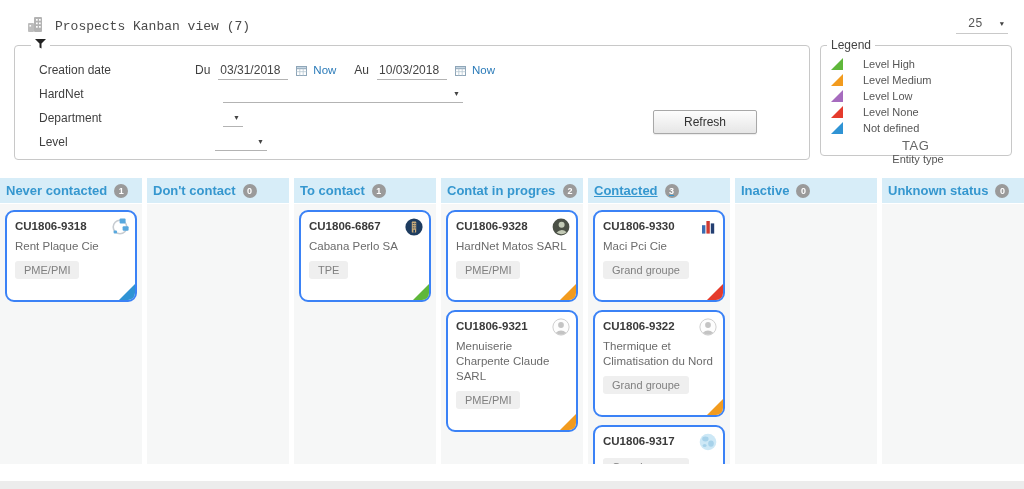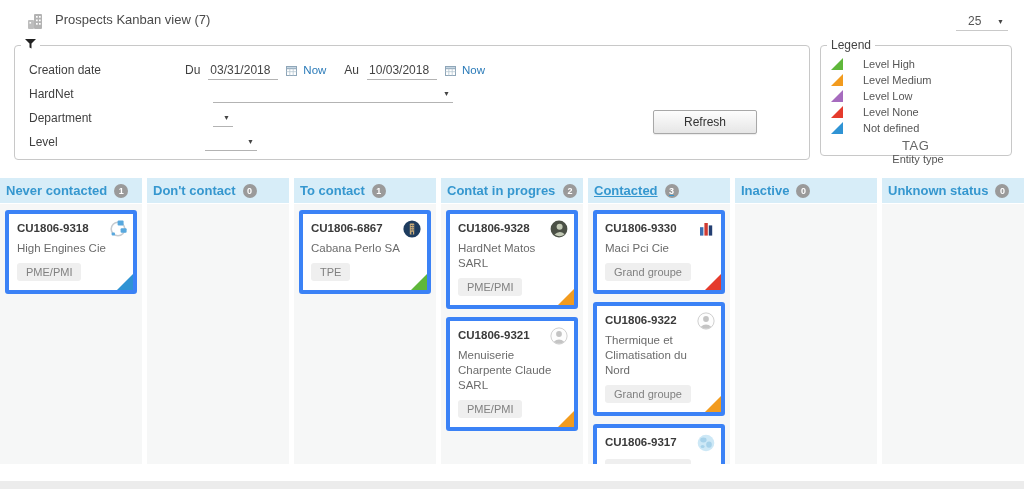--- a/index.html
+++ b/index.html
@@ -3,32 +3,32 @@
 <meta charset="utf-8">
 <style>
   * { box-sizing: border-box; }
   html,body { margin:0; padding:0; }
   body {
     width:1024px; height:489px; overflow:hidden; position:relative;
     background:#ffffff; font-family:"Liberation Sans", sans-serif;
     color:#444; font-size:12px;
   }
   
-  .topbar { height:34px; display:flex; align-items:flex-start; padding:12px 16px 0 26px; }
+  .topbar { height:34px; display:flex; align-items:flex-end; padding:12px 16px 0 26px;font-family:Liberation Mono, monospace; }
   .topbar .apptitle { font-size:13px; color:#4a4a4a; margin-left:10px; }
   .pp-select {
     margin-left:auto; width:52px; border-bottom:1px solid #c9c9c9;
     display:flex; align-items:center; justify-content:space-between;
     padding:2px 4px 2px 12px; color:#555; cursor:pointer; font-size:12px;
   }
   .caret { font-size:7px; color:#444; }
   
   .filterrow { display:flex; margin:4px 12px 0 14px; gap:10px; align-items:flex-start; }
   fieldset {
-    border:1px solid #c8c8c8; border-radius:4px; margin:0; padding:6px 0 10px 0;
+    border:1px solid #c8c8c8; border-radius:4px; margin:0; padding:6px 0 10px 10px;
     background:#fff;
   }
   fieldset legend { font-size:12px; color:#444; padding:0 4px; margin-left:6px; }
   .f-filter { flex:1; height:122px; position:relative; }
   .f-legend { width:192px; height:118px; padding:4px 0 8px 0; }
   .frow { display:flex; align-items:center; height:24px; padding:0 14px; }
   .flabel { width:156px; color:#3f3f3f; }
   .dimlabel { color:#3f3f3f; margin-right:8px; }
   .uinput {
     border:none; border-bottom:1px solid #b3b3b3; width:70px; background:transparent;
@@ -65,22 +65,22 @@
     background:#d7edf8; color:#3597cf; font-weight:bold; font-size:13px;
     height:25px; display:flex; align-items:center; padding:0 6px;
   }
   .kcount {
     background:#9a9a9a; color:#fff; font-size:9px; width:14px; height:14px;
     border-radius:50%; display:inline-flex; align-items:center; justify-content:center;
     margin-left:7px; font-weight:bold; flex:0 0 14px;
   }
   .kbody { background:#f6f7f7; flex:1; margin-top:1px; padding:6px 5px; overflow:hidden; }
   .kcard {
-    background:#fff; border:4px solid #3b82f6; border-radius:3px; position:relative;
-    padding:8px 8px 9px 8px; margin-bottom:8px; overflow:hidden; cursor:pointer;
+    background:#fff; border:2px solid #3b82f6; border-radius:9px; position:relative;
+    padding:8px 8px 21px 8px; margin-bottom:8px; overflow:hidden; cursor:pointer;
   }
   .kcard-top { display:flex; justify-content:space-between; align-items:flex-start; }
   .kref { font-weight:bold; font-size:11.5px; color:#3a3a3a; }
   .klogo { flex:0 0 18px; height:18px; margin:-2px -2px 0 0; }
   .kname { font-size:11.5px; color:#6b6b6b; margin-top:3px; line-height:1.3; }
   .ktag {
     display:inline-block; background:#efefef; border-radius:3px; padding:3px 9px;
     font-size:11px; color:#808080; margin-top:7px;
   }
   .kcorner { position:absolute; right:0; bottom:0; width:0; height:0;
@@ -216,21 +216,21 @@
         <div class="kcard">
           <div class="kcard-top">
             <span class="kref">CU1806-9318</span>
             <span class="klogo"><svg width="18" height="18" viewBox="0 0 18 18">
                 <circle cx="9" cy="9" r="6.8" fill="none" stroke="#c7ccd1" stroke-width="1.6"></circle>
                 <rect x="8.6" y="0.6" width="6" height="5" rx="1" fill="#58a8de"></rect>
                 <rect x="11.6" y="8.2" width="6" height="4.6" rx="1" fill="#58a8de"></rect>
                 <rect x="2.6" y="12.4" width="3.4" height="3" rx="1" fill="#58a8de"></rect>
               </svg></span>
           </div>
-          <div class="kname">High Engines Cie</div>
+          <div class="kname">Rent Plaque Cie</div>
           <div><span class="ktag">PME/PMI</span></div>
           <span class="kcorner" style="border-bottom-color: rgb(47, 147, 212);"></span>
         </div>
       </div>
     </div>
     <div class="kcol">
       <div class="khead" style="background: rgb(215, 237, 248); color: rgb(53, 151, 207);">
         <span style="overflow: hidden; white-space: nowrap;">Don't contact</span>
         <span class="kcount">0</span>
       </div>

